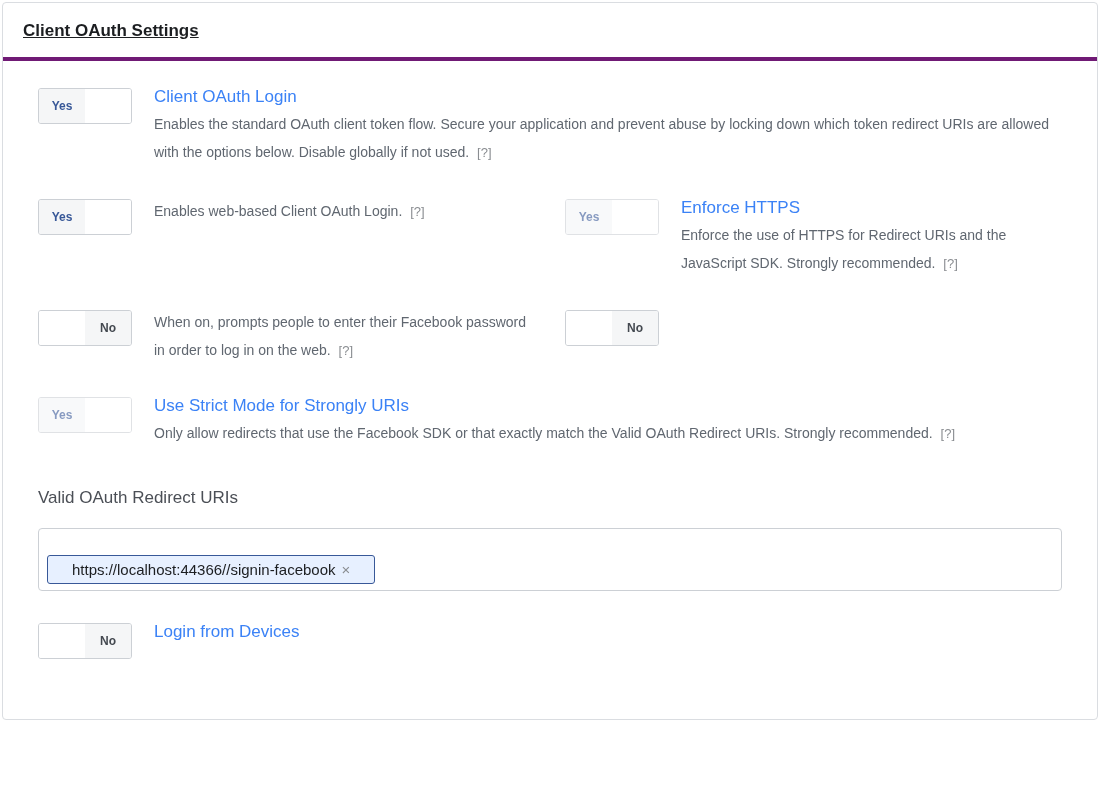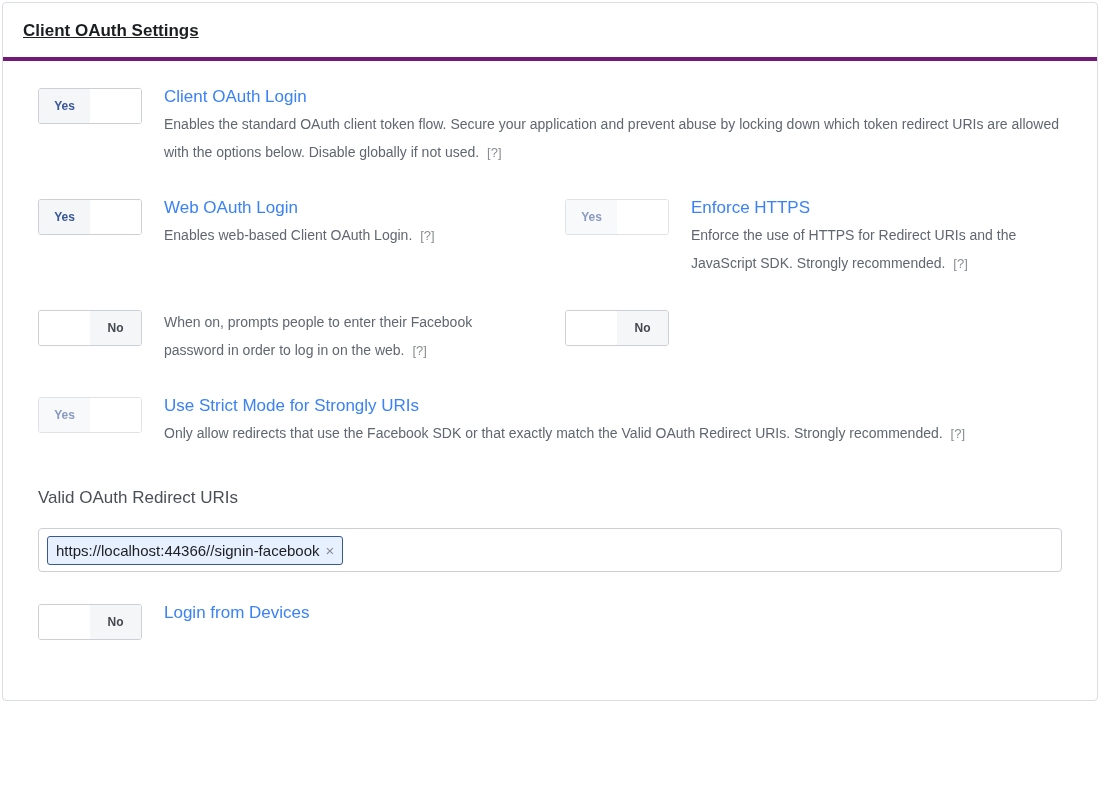--- a/index.html
+++ b/index.html
@@ -33,21 +33,21 @@
     gap: 30px;
   }
   .setting {
     display: flex;
     align-items: flex-start;
     flex: 1;
     margin-bottom: 30px;
   }
   .setting.full { flex: 0 0 100%; }
   .toggle {
-    width: 104px;
+    width: 94px;
     height: 36px;
     border: 1px solid #ccd0d5;
     border-radius: 3px;
     display: flex;
     flex-shrink: 0;
     overflow: hidden;
     margin-top: 2px;
     cursor: pointer;
     background: #fff;
   }
@@ -105,23 +105,24 @@
     gap: 6px;
     min-height: 44px;
     margin-bottom: 30px;
   }
   .tag {
     display: inline-flex;
     align-items: center;
     background: #e7f0ff;
     border: 1px solid #385898;
     border-radius: 3px;
-    padding: 5px 8px;
+    padding: 5px 24px;
     font-size: 15px;
     color: #1c1e21;
+    margin-top: 20px;
   }
   .tag .remove {
     margin-left: 6px;
     color: #8a8d91;
     cursor: pointer;
     font-size: 15px;
     line-height: 1;
   }
 </style>
 </head>
@@ -147,21 +148,20 @@
       </div>
     </div>
 
     <div class="row">
       <div class="setting">
         <div class="toggle state-yes">
           <div class="toggle-half left">Yes</div>
           <div class="toggle-half right">No</div>
         </div>
         <div class="text">
-          <div class="title">Web OAuth Login</div>
           <div class="desc">
             <span>Enables web-based Client OAuth Login.</span>
             <span class="help">[?]</span>
           </div>
         </div>
       </div>
 
       <div class="setting">
         <div class="toggle state-yes disabled">
           <div class="toggle-half left">Yes</div>

